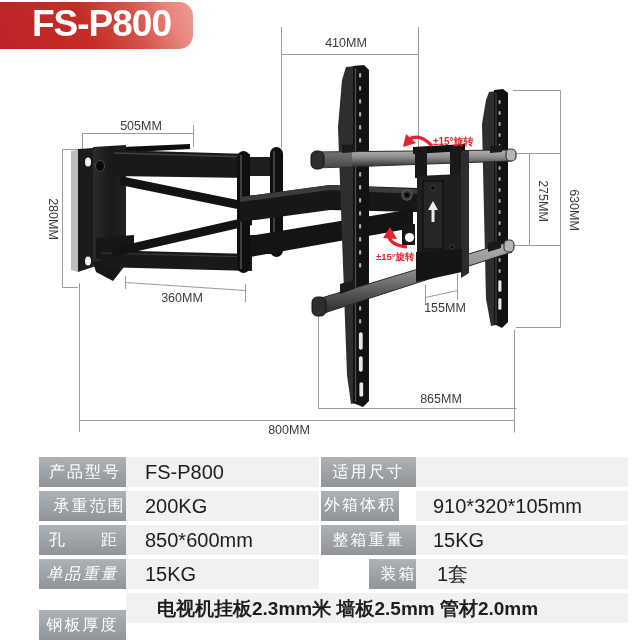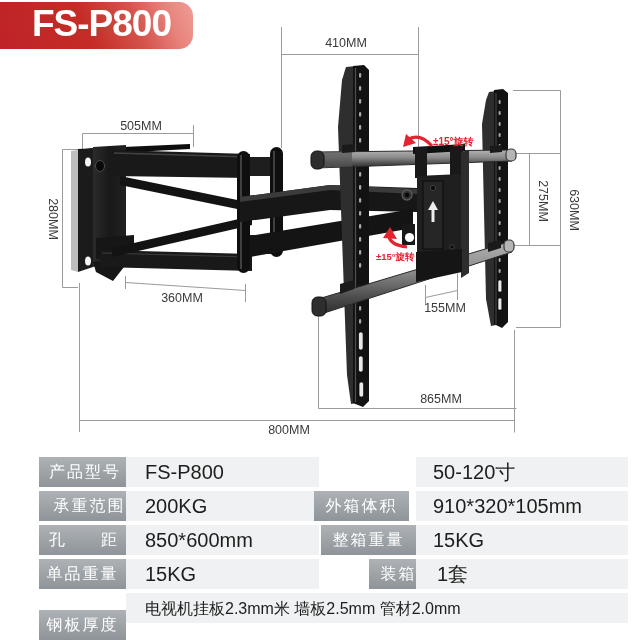--- a/index.html
+++ b/index.html
@@ -241,54 +241,54 @@
 
   <div class="badge">
       <span>FS-P800</span>
     </div>
 
   <div class="lab" style="left:39px;top:457px;width:92px;">产品型号</div>
 
   <div class="vbg" style="left:126px;top:457px;width:193px;"></div>
   <div class="val" style="left:145px;top:457px;">FS-P800</div>
 
+  <div class="lab" style="left:321px;top:457px;width:95px;">适用尺寸</div>
 
   <div class="vbg" style="left:416px;top:457px;width:212px;"></div>
-  <div class="val" style="left:433px;top:457px;">50-120寸</div>
 
   <div class="lab" style="left:39px;top:491px;width:101px;">承重范围</div>
 
   <div class="vbg" style="left:126px;top:491px;width:193px;"></div>
   <div class="val" style="left:145px;top:491px;">200KG</div>
 
-  <div class="lab" style="left:314px;top:491px;width:95px;">外箱体积</div>
+  <div class="lab" style="left:321px;top:491px;width:78px;font-family:Liberation Mono, monospace;">外箱体积</div>
 
   <div class="vbg" style="left:416px;top:491px;width:212px;"></div>
   <div class="val" style="left:433px;top:491px;">910*320*105mm</div>
 
   <div class="lab" style="left:39px;top:525px;width:87px;">
       <span style="position:absolute;left:10px;letter-spacing:0;">孔</span>
       <span style="position:absolute;left:62px;letter-spacing:0;">距</span>
     </div>
 
   <div class="vbg" style="left:126px;top:525px;width:193px;"></div>
   <div class="val" style="left:145px;top:525px;">850*600mm</div>
 
   <div class="lab" style="left:321px;top:525px;width:95px;font-family:Liberation Serif, serif;">整箱重量</div>
 
   <div class="vbg" style="left:416px;top:525px;width:212px;"></div>
   <div class="val" style="left:433px;top:525px;">15KG</div>
 
-  <div class="lab" style="left:39px;top:559px;width:87px;">单品重量</div>
+  <div class="lab" style="left:39px;top:559px;width:87px;font-style:italic;">单品重量</div>
 
   <div class="vbg" style="left:126px;top:559px;width:193px;"></div>
   <div class="val" style="left:145px;top:559px;">15KG</div>
 
   <div class="lab" style="left:321px;top:559px;width:95px;margin-left:48px;">装箱数量</div>
 
   <div class="vbg" style="left:416px;top:559px;width:212px;"></div>
   <div class="val" style="left:437px;top:559px;">1套</div>
 
   <div class="lab" style="left:39px;top:593px;width:87px;margin-top:17px;">钢板厚度</div>
 
   <div class="vbg" style="left:126px;top:593px;width:502px;"></div>
-  <div class="val" style="left:145px;top:593px;font-size:16px;">电视机挂板2.3mm米 墙板2.5mm 管材2.0mm</div>
+  <div class="val" style="left:157px;top:593px;font-size:19px;font-weight:bold;">电视机挂板2.3mm米 墙板2.5mm 管材2.0mm</div>
 </div>
 
 </body></html>

